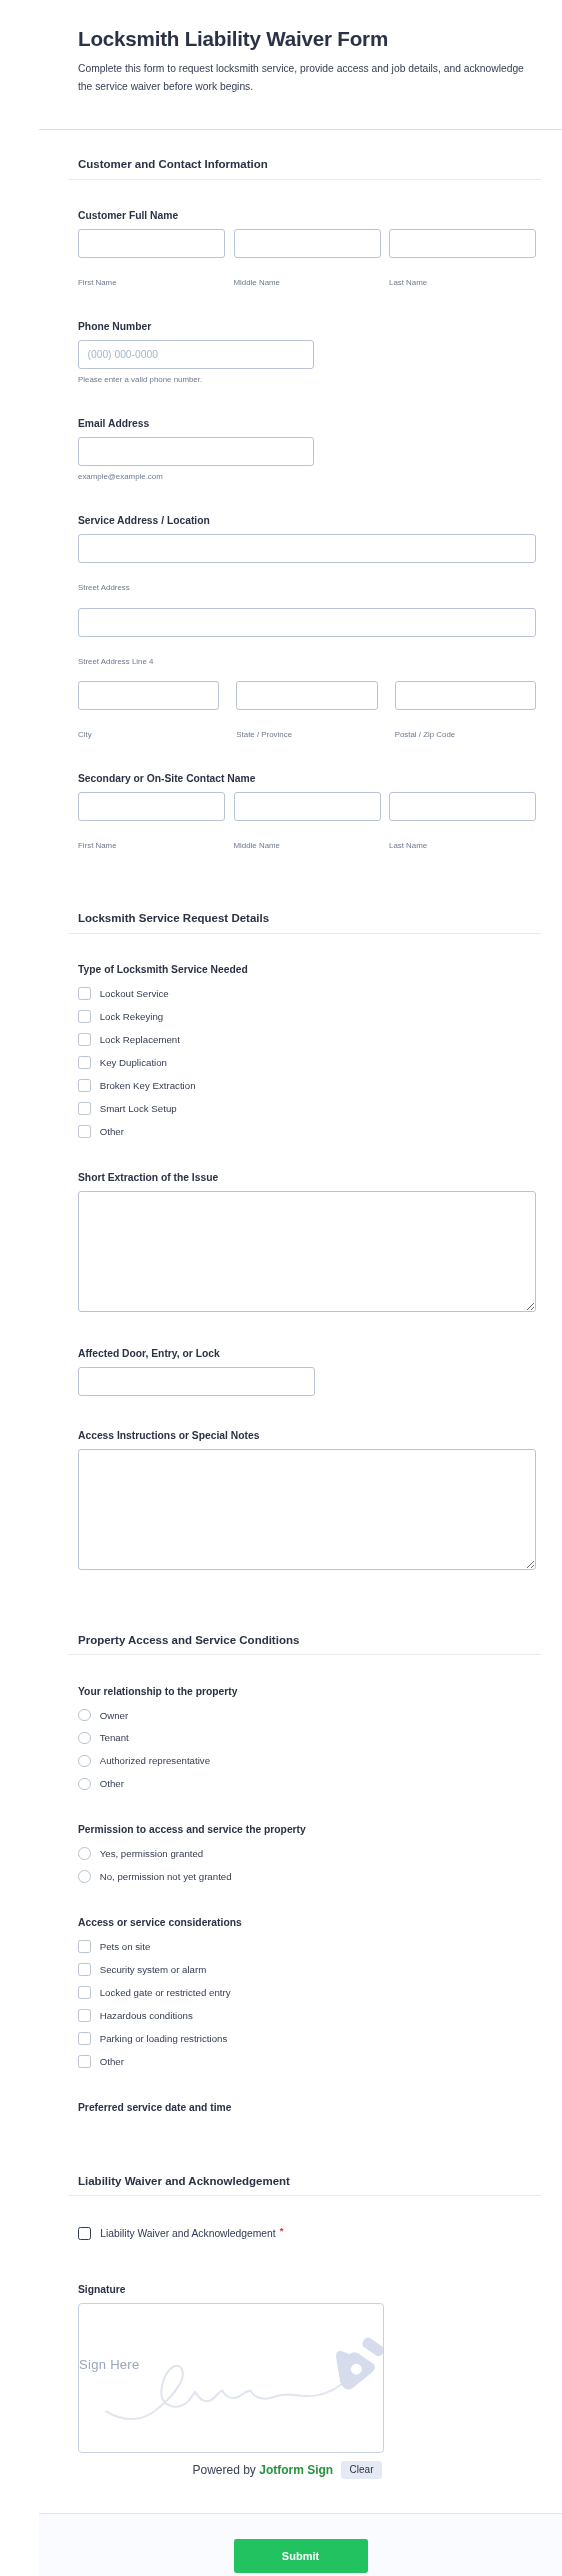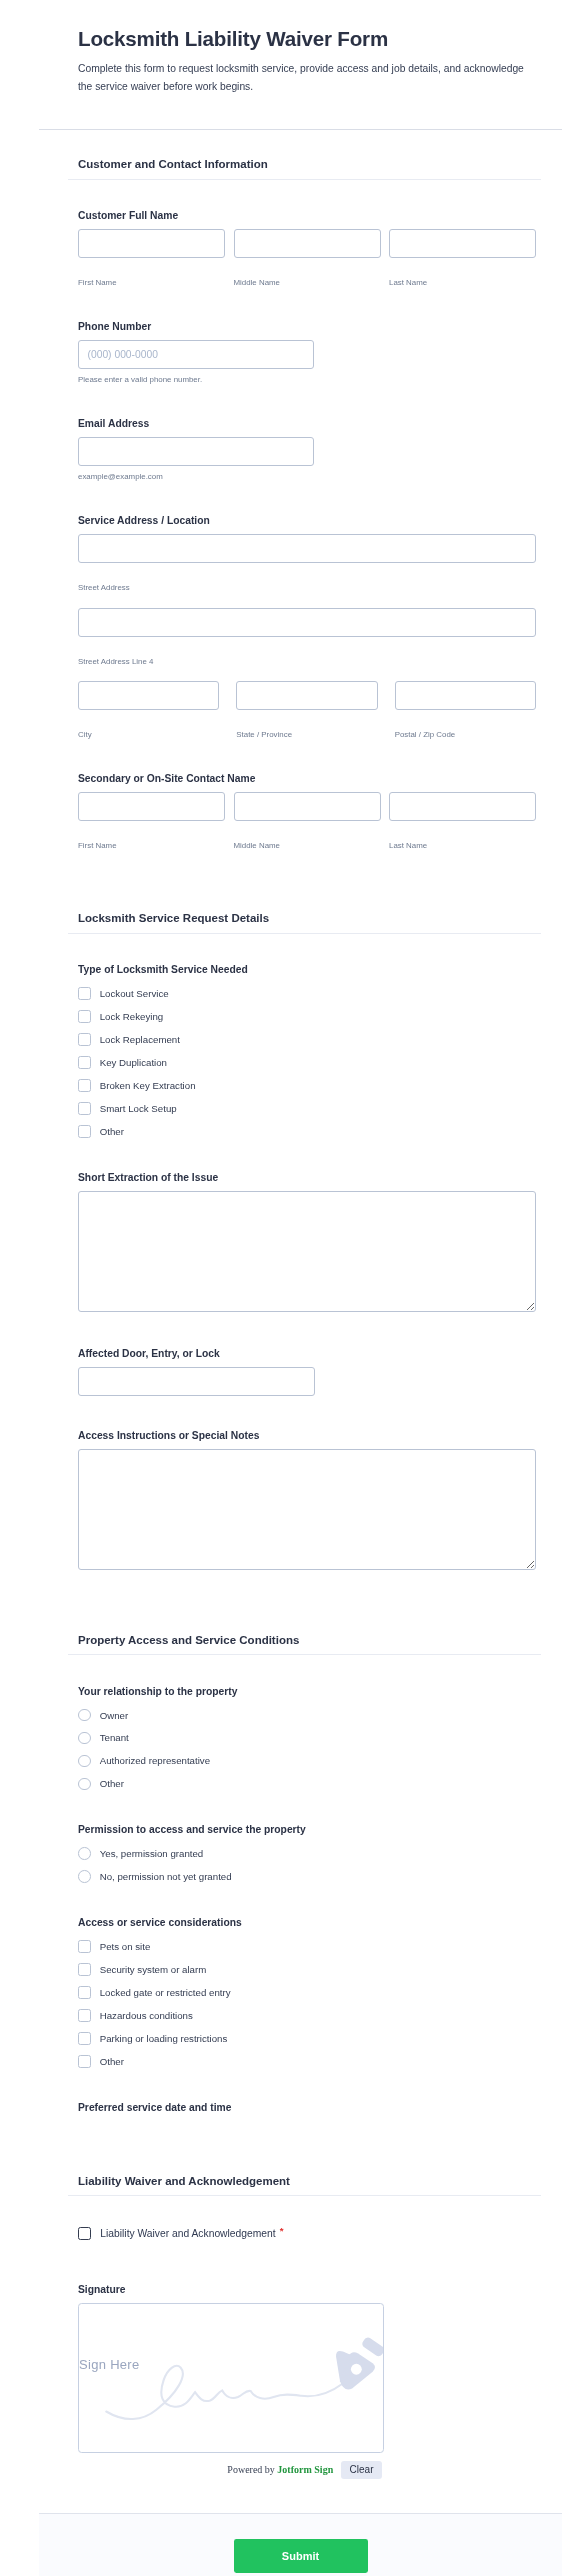--- a/index.html
+++ b/index.html
@@ -37,21 +37,21 @@
   
   .waiver-row{display:flex; align-items:center; margin-bottom:44px; cursor:pointer;}
   .waiver-box{flex:0 0 auto; width:13.3px; height:13.3px; border:1.2px solid #343c50; border-radius:2.4px; background:#fff; box-sizing:border-box;}
   .waiver-label{font-size:10.3px; font-weight:500; color:#2f3951; margin-left:9px;}
   .required-star{color:#e0312f; font-weight:700; font-size:9.7px; margin-left:4.2px; position:relative; top:-2.4px;}
   .sig-label{margin-bottom:8.5px;}
   .sig-pad{position:relative; width:304px; height:148px; border:0.6px solid #c6d0e2; border-radius:3.6px; background:#fff; overflow:hidden;}
   .sign-here{position:absolute; left:0; right:24px; top:53px; font-size:13px; color:#9aa6bf; letter-spacing:0.3px;}
   .sig-art{position:absolute; left:0; top:0;}
   .sig-footer{width:304px; display:flex; justify-content:flex-end; align-items:center; gap:7.9px; margin-top:7.3px;}
-  .powered{font-size:10px; color:#3a4255;font-family:Liberation Serif, serif;}
+  .powered{font-size:12px; color:#3a4255;}
   .powered b{color:#23963f; font-weight:700;}
   .clear-btn{font-family:"Liberation Sans",sans-serif; font-size:10px; color:#2b3245; background:#e5e9f4; border:none; border-radius:3px; padding:3.6px 8.5px; cursor:pointer;}
   
   .spacer{flex:1;}
   .form-footer{border-top:0.6px solid #dfe3ec; background:#fafbfe; padding:25.4px 0 28px 0; text-align:center;}
   .submit-btn{width:134px; height:34px; background:#21c25f; color:#ffffff; font-family:"Liberation Sans",sans-serif; font-size:11px; font-weight:600; border:none; border-radius:2.4px; cursor:pointer;}
 </style>
 </head>
 <body>
 

